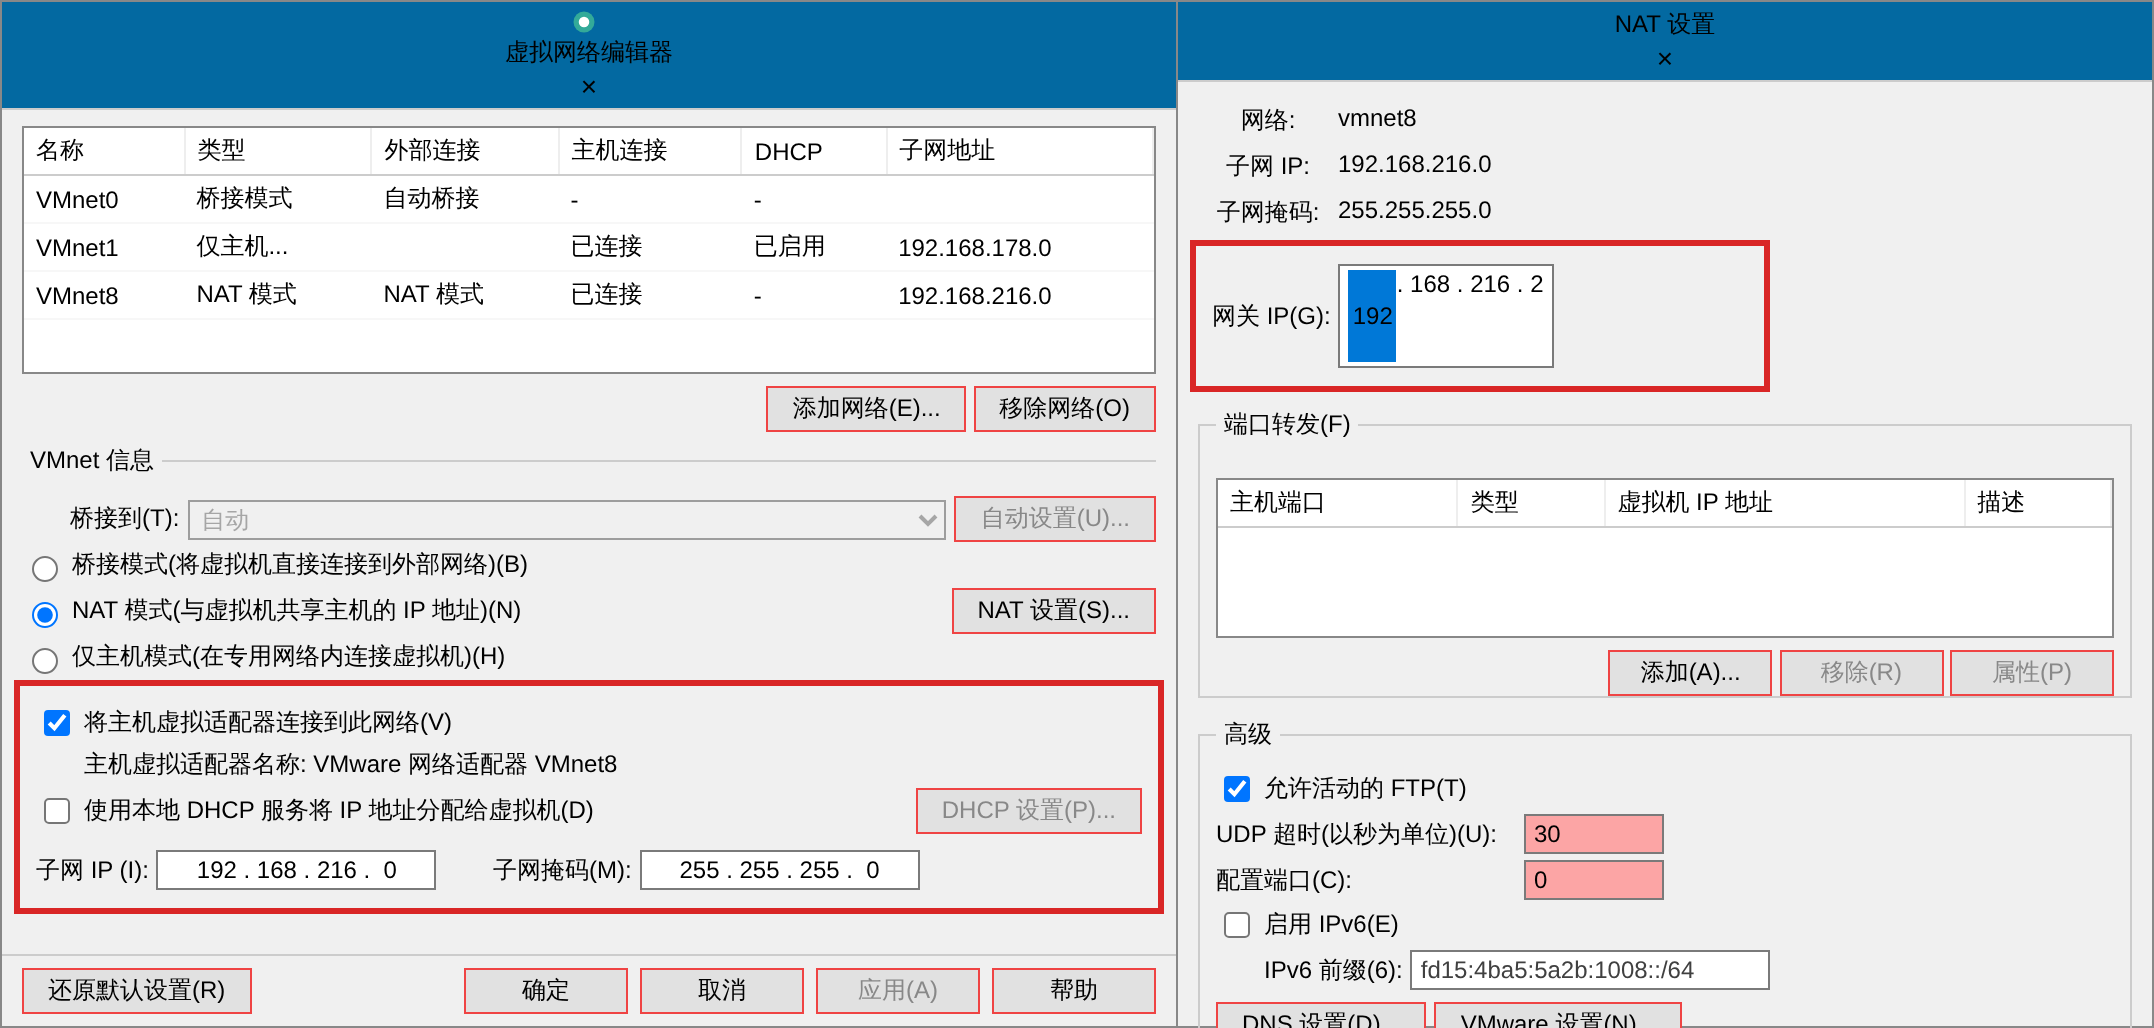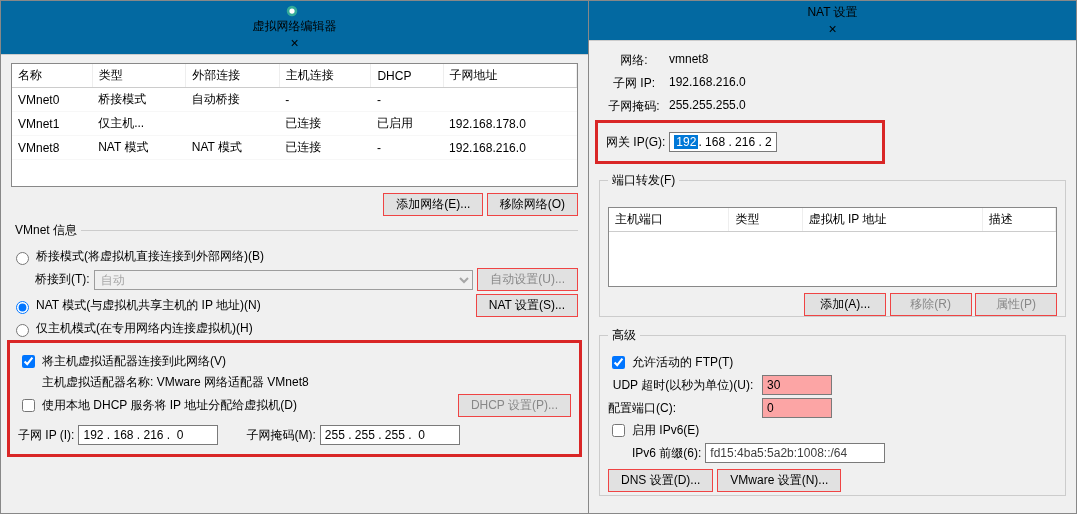--- a/index.html
+++ b/index.html
@@ -18,35 +18,35 @@
 table.net-table th { background: #fff; border-bottom: 1px solid #ccc; border-right: 1px solid #eee; }
 table.net-table td { border-bottom: 1px solid #f7f7f7; }
 .table-wrap { height: 124px; background: #fff; border: 1px solid #888; overflow: hidden; }
 .table-wrap table { border: none; }
 .btn-row { margin-top: 6px; text-align: right; }
 button { background: #e1e1e1; border: 1px solid #ef4444; padding: 2px 12px; font-size: 12px; min-width: 82px; cursor: default; }
 button.disabled { color: #888; }
 fieldset { border: 1px solid #ccc; margin: 6px 0 4px 0; padding: 6px 8px 0 8px; }
 legend { padding: 0 4px; }
 .row { margin: 3px 0; display: flex; align-items: center; gap: 4px; }
-input[type=text].ip { width: 140px; border: 1px solid #7a7a7a; padding: 2px 4px; background: #fff; }
+input[type=text].ip { width: 140px; border: 1px solid #7a7a7a; padding: 2px 4px; background: #fff; text-align: center; }
 input[type=text].num { width: 70px; border: 1px solid #7a7a7a; padding: 2px 4px; background: #fca5a5; }
 input[type=text].wide { width: 180px; border: 1px solid #7a7a7a; padding: 2px 4px; background: #fff; }
 select { border: 1px solid #7a7a7a; padding: 1px 2px; background: #fff; }
 select.disabled { color: #888; background: #f0f0f0; }
 .highlight-red { border: 3px solid #d92626; padding: 6px 8px; margin: 2px -4px; }
 .footer { padding: 6px 10px; border-top: 1px solid #ccc; display: flex; align-items: center; gap: 6px; }
 .footer .spacer { flex: 1; }
 .kv-row { display: flex; margin: 3px 0; text-align: center; }
 .kv-row .k { width: 70px; }
 .port-table-wrap { height: 80px; background: #fff; border: 1px solid #888; overflow: hidden; margin-top: 12px; }
 table.port-table { width: 100%; border-collapse: collapse; }
 table.port-table th { text-align: left; font-weight: normal; padding: 3px 6px; border-right: 1px solid #eee; border-bottom: 1px solid #ccc; }
 label.radio, label.check { display: inline-flex; align-items: center; gap: 4px; }
-.sel { background: #0078d7; color: #ffffff; padding: 0 2px; }
+.sel { background: #0078d7; color: #000000; padding: 16px 2px; }
 .indent { margin-left: 24px; }
 </style>
 </head>
 <body>
 
 <div class="container">
 
   <div class="left-panel">
     <div class="titlebar">
       <svg class="icon" viewBox="0 0 16 16">
@@ -98,33 +98,33 @@
         </table>
       </div>
       <div class="btn-row">
         <button>添加网络(E)...</button>
         <button>移除网络(O)</button>
       </div>
 
       <fieldset style="border:none;border-top:1px solid #ccc;padding-left:0;padding-right:0;">
         <legend>VMnet 信息</legend>
 
-        <div class="row">
-          <label class="radio">
-            <input type="radio" name="mode" style="">
-            <span>桥接模式(将虚拟机直接连接到外部网络)(B)</span>
-          </label>
-        </div>
         <div class="row indent">
           <span>桥接到(T):</span>
           <select class="disabled" style="flex:1" disabled="">
             <option>自动</option>
           </select>
           <button class="disabled">自动设置(U)...</button>
         </div>
+        <div class="row">
+          <label class="radio">
+            <input type="radio" name="mode" style="">
+            <span>桥接模式(将虚拟机直接连接到外部网络)(B)</span>
+          </label>
+        </div>
 
         <div class="row">
           <label class="radio">
             <input type="radio" name="mode" checked="" style="">
             <span>NAT 模式(与虚拟机共享主机的 IP 地址)(N)</span>
           </label>
           <span style="flex:1"></span>
           <button>NAT 设置(S)...</button>
         </div>
 
@@ -153,20 +153,28 @@
           </div>
           <div class="row" style="margin-top:8px;">
             <span>子网 IP (I):</span>
             <input type="text" class="ip" value="192 . 168 . 216 .  0" style="">
             <span style="width:20px"></span>
             <span>子网掩码(M):</span>
             <input type="text" class="ip" value="255 . 255 . 255 .  0" style="">
           </div>
         </div>
       </fieldset>
+    </div>
+    <div class="footer">
+      <button>还原默认设置(R)</button>
+      <span class="spacer"></span>
+      <button>确定</button>
+      <button>取消</button>
+      <button class="disabled">应用(A)</button>
+      <button>帮助</button>
     </div>
   </div>
 
   <div class="right-panel">
     <div class="titlebar">
       <span class="title">NAT 设置</span>
       <span class="close">×</span>
     </div>
     <div class="content">
       <div class="kv-row">
@@ -215,21 +223,21 @@
 
       <fieldset>
         <legend>高级</legend>
         <div class="row">
             <label class="check">
               <input type="checkbox" checked="" style="">
               <span>允许活动的 FTP(T)</span>
             </label>
           </div>
         <div class="row">
-          <span style="width:150px;text-align:center;">UDP 超时(以秒为单位)(U):</span>
+          <span style="width:150px;">UDP 超时(以秒为单位)(U):</span>
           <input type="text" class="num" value="30" style="">
         </div>
         <div class="row">
           <span style="width:150px;">配置端口(C):</span>
           <input type="text" class="num" value="0" style="">
         </div>
         <div class="row">
             <label class="check">
               <input type="checkbox" style="">
               <span>启用 IPv6(E)</span>

